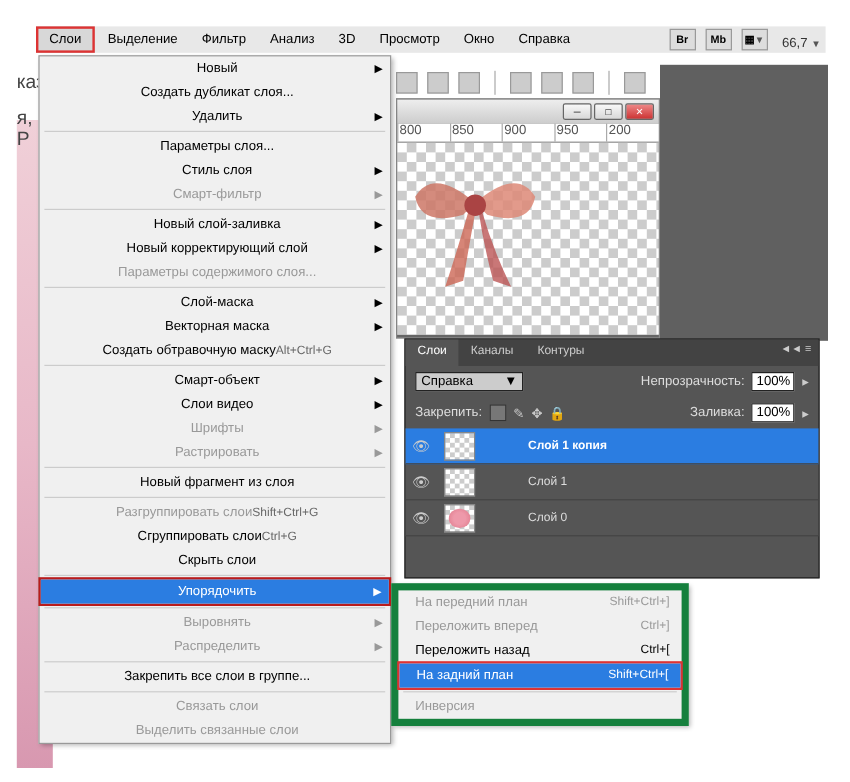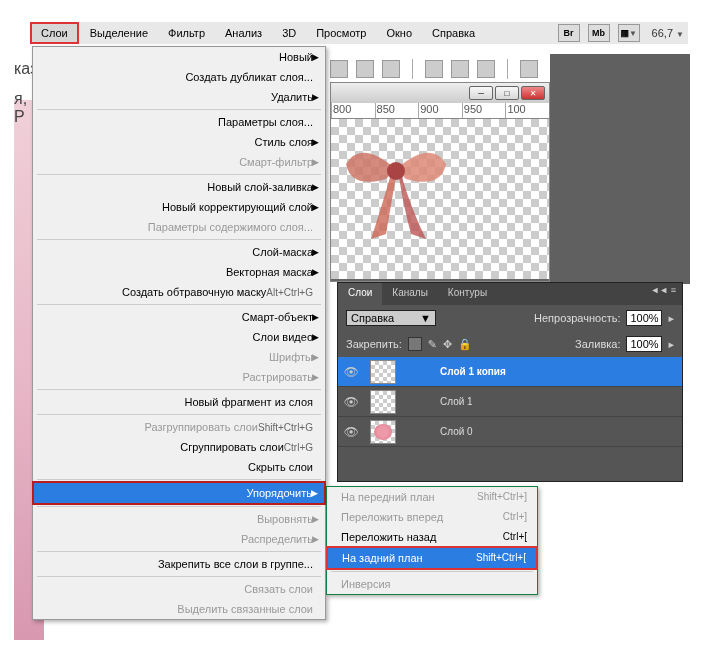--- a/index.html
+++ b/index.html
@@ -1,41 +1,41 @@
 <!DOCTYPE html>
 <html><head>
 <meta charset="utf-8">
 <style>
 * { margin: 0; padding: 0; box-sizing: border-box; font-family: Tahoma, Arial, sans-serif; font-size: 11px; }
 body { background: #fff; width: 708px; height: 652px; position: relative; overflow: hidden; }
 .menubar { position: absolute; top: 22px; left: 30px; right: 20px; height: 22px; display: flex; align-items: center; gap: 2px; background: #e8e8e8; }
 .menu-item { padding: 3px 9px; color: #000; cursor: default; }
 .menu-item.active { border: 2px solid #d33; background: #d8d8d8; }
-.toolbar-right { margin-left: auto; display: flex; align-items: center; gap: 8px; }
+.toolbar-right { margin-left: auto; display: flex; align-items: flex-end; gap: 8px; }
 .btn-sq { width: 22px; height: 18px; background: #ddd; border: 1px solid #999; display: flex; align-items: center; justify-content: center; font-size: 9px; font-weight: bold; }
 .zoom { color: #333; padding: 0 4px; }
 .down-arrow { font-size: 8px; color: #555; }
 
 .toolbar2 { position: absolute; top: 54px; left: 330px; height: 30px; display: flex; align-items: center; gap: 8px; }
 .tool-ic { width: 18px; height: 18px; background: #ccc; border: 1px solid #999; }
 .tool-sep { width: 1px; height: 20px; background: #aaa; margin: 0 4px; }
 
 .left-strip { position: absolute; left: 14px; top: 60px; width: 22px; height: 560px; }
 .left-strip div { font-size: 16px; color: #444; margin-bottom: 8px; }
 
 .dropdown { position: absolute; top: 46px; left: 32px; width: 294px; background: #f0f0f0; border: 1px solid #999; box-shadow: 2px 2px 4px rgba(0,0,0,0.3); }
-.dd-item { padding: 4px 12px 4px 16px; display: flex; justify-content: flex-end; align-items: center; color: #000; position: relative; }
+.dd-item { padding: 4px 12px 4px 16px; display: flex; justify-content: center; align-items: center; color: #000; position: relative; }
 .dd-item.disabled { color: #999; }
 .dd-item.highlight { background: #2b7de1; color: #fff; }
 .dd-item .shortcut { color: #666; font-size: 10px; }
 .dd-item .arrow { position: absolute; right: 6px; font-size: 9px; }
 .dd-sep { height: 1px; background: #ccc; margin: 2px 4px; }
 .redbox { border: 2px solid #b91c1c; margin: -1px; }
 
-.submenu { position: absolute; top: 486px; left: 326px; width: 212px; background: #f0f0f0; border: 1px solid #15803d; box-shadow: 2px 2px 4px rgba(0,0,0,0.3); }
+.submenu { position: absolute; top: 486px; left: 326px; width: 248px; background: #f0f0f0; border: 6px solid #15803d; box-shadow: 2px 2px 4px rgba(0,0,0,0.3); }
 .sub-item { padding: 4px 10px 4px 14px; display: flex; justify-content: space-between; color: #000; }
 .sub-item.disabled { color: #999; }
 .sub-item.highlight { background: #2b7de1; color: #fff; }
 .sub-item .shortcut { font-size: 10px; }
 .sub-sep { height: 1px; background: #ccc; margin: 2px 4px; }
 .sub-red { border: 2px solid #d33; margin: -1px; }
 
 .canvas-area { position: absolute; top: 82px; left: 330px; width: 220px; height: 200px; border: 1px solid #888; background: #666; }
 .canvas-top { height: 20px; background: linear-gradient(#eee,#ccc); display: flex; justify-content: flex-end; align-items: center; gap: 2px; padding-right: 4px; }
 .win-btn { width: 24px; height: 14px; border: 1px solid #666; border-radius: 2px; background: linear-gradient(#f8f8f8,#d8d8d8); display: flex; align-items: center; justify-content: center; font-size: 8px; }
@@ -110,21 +110,21 @@
   <div class="canvas-top">
     <div class="win-btn">─</div>
     <div class="win-btn">□</div>
     <div class="win-btn close">✕</div>
   </div>
   <div class="ruler-h">
     <span>800</span>
       <span>850</span>
       <span>900</span>
       <span>950</span>
-      <span>100</span>
+      <span>200</span>
   </div>
   <div class="checker">
     <svg class="bow" viewBox="0 0 130 130">
       <path d="M65 50 Q30 20 15 45 Q20 70 55 60 Z" fill="#c76" opacity="0.85"></path>
       <path d="M65 50 Q100 20 115 45 Q110 70 75 60 Z" fill="#d87" opacity="0.85"></path>
       <path d="M60 55 Q50 90 40 120 L55 115 Q60 85 65 58 Z" fill="#c65" opacity="0.8"></path>
       <path d="M70 55 Q80 90 95 120 L80 115 Q72 85 68 58 Z" fill="#b55" opacity="0.8"></path>
       <circle cx="65" cy="52" r="9" fill="#a44"></circle>
     </svg>
   </div>

